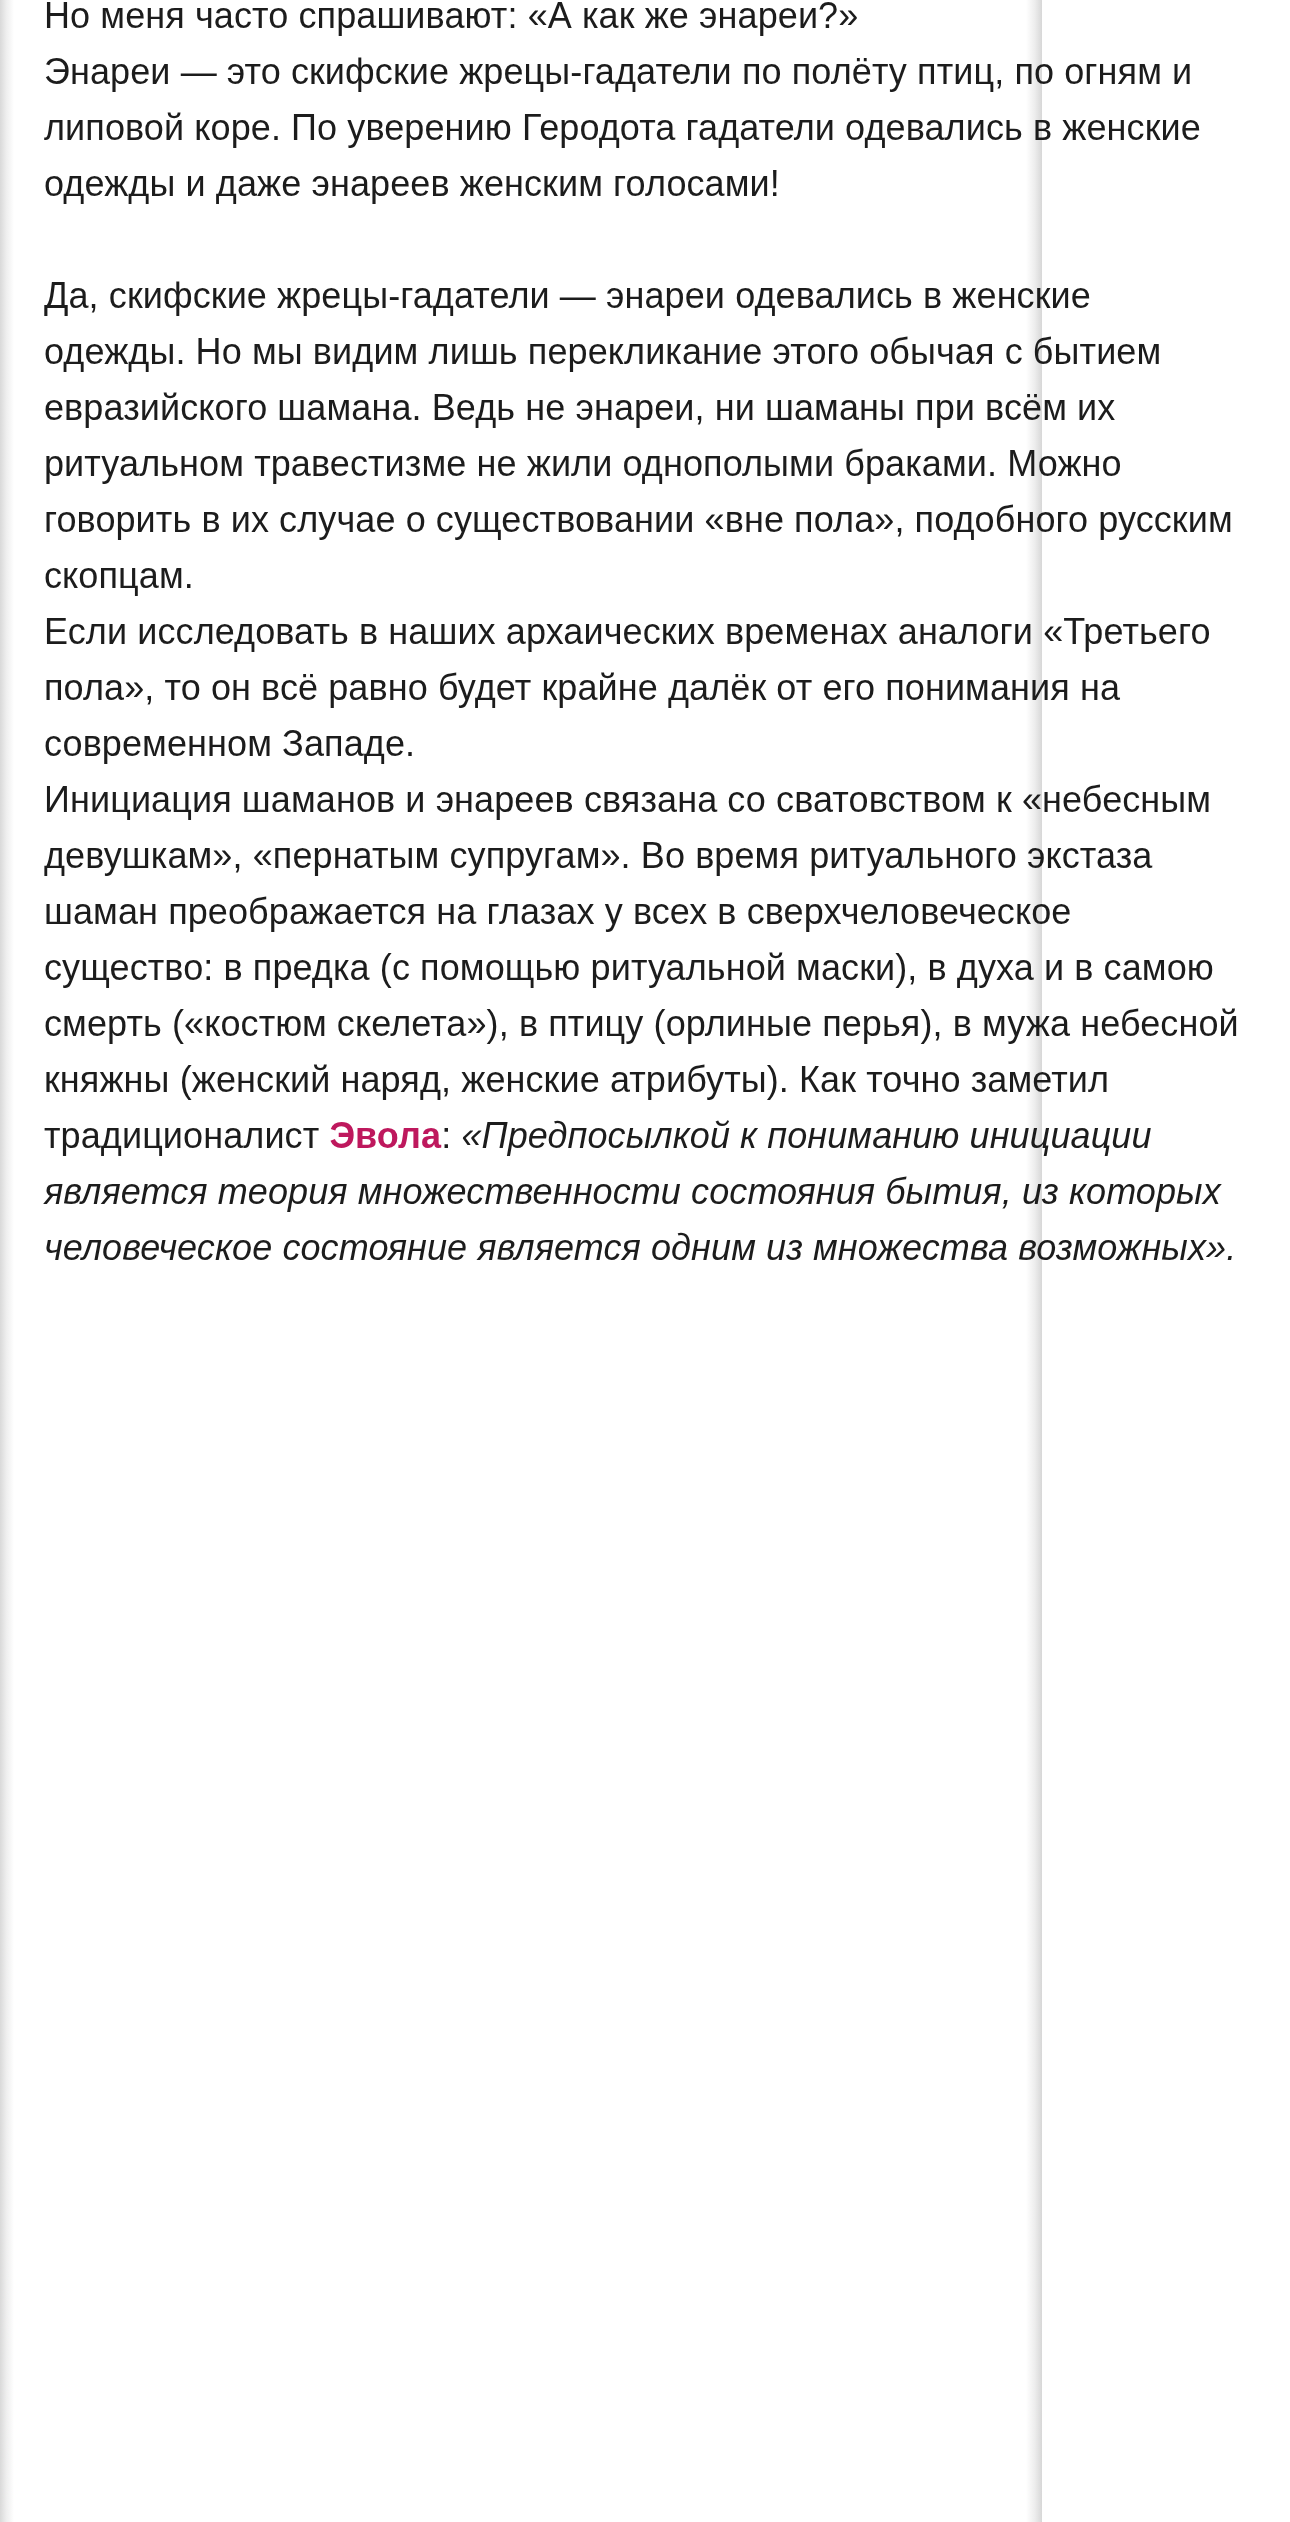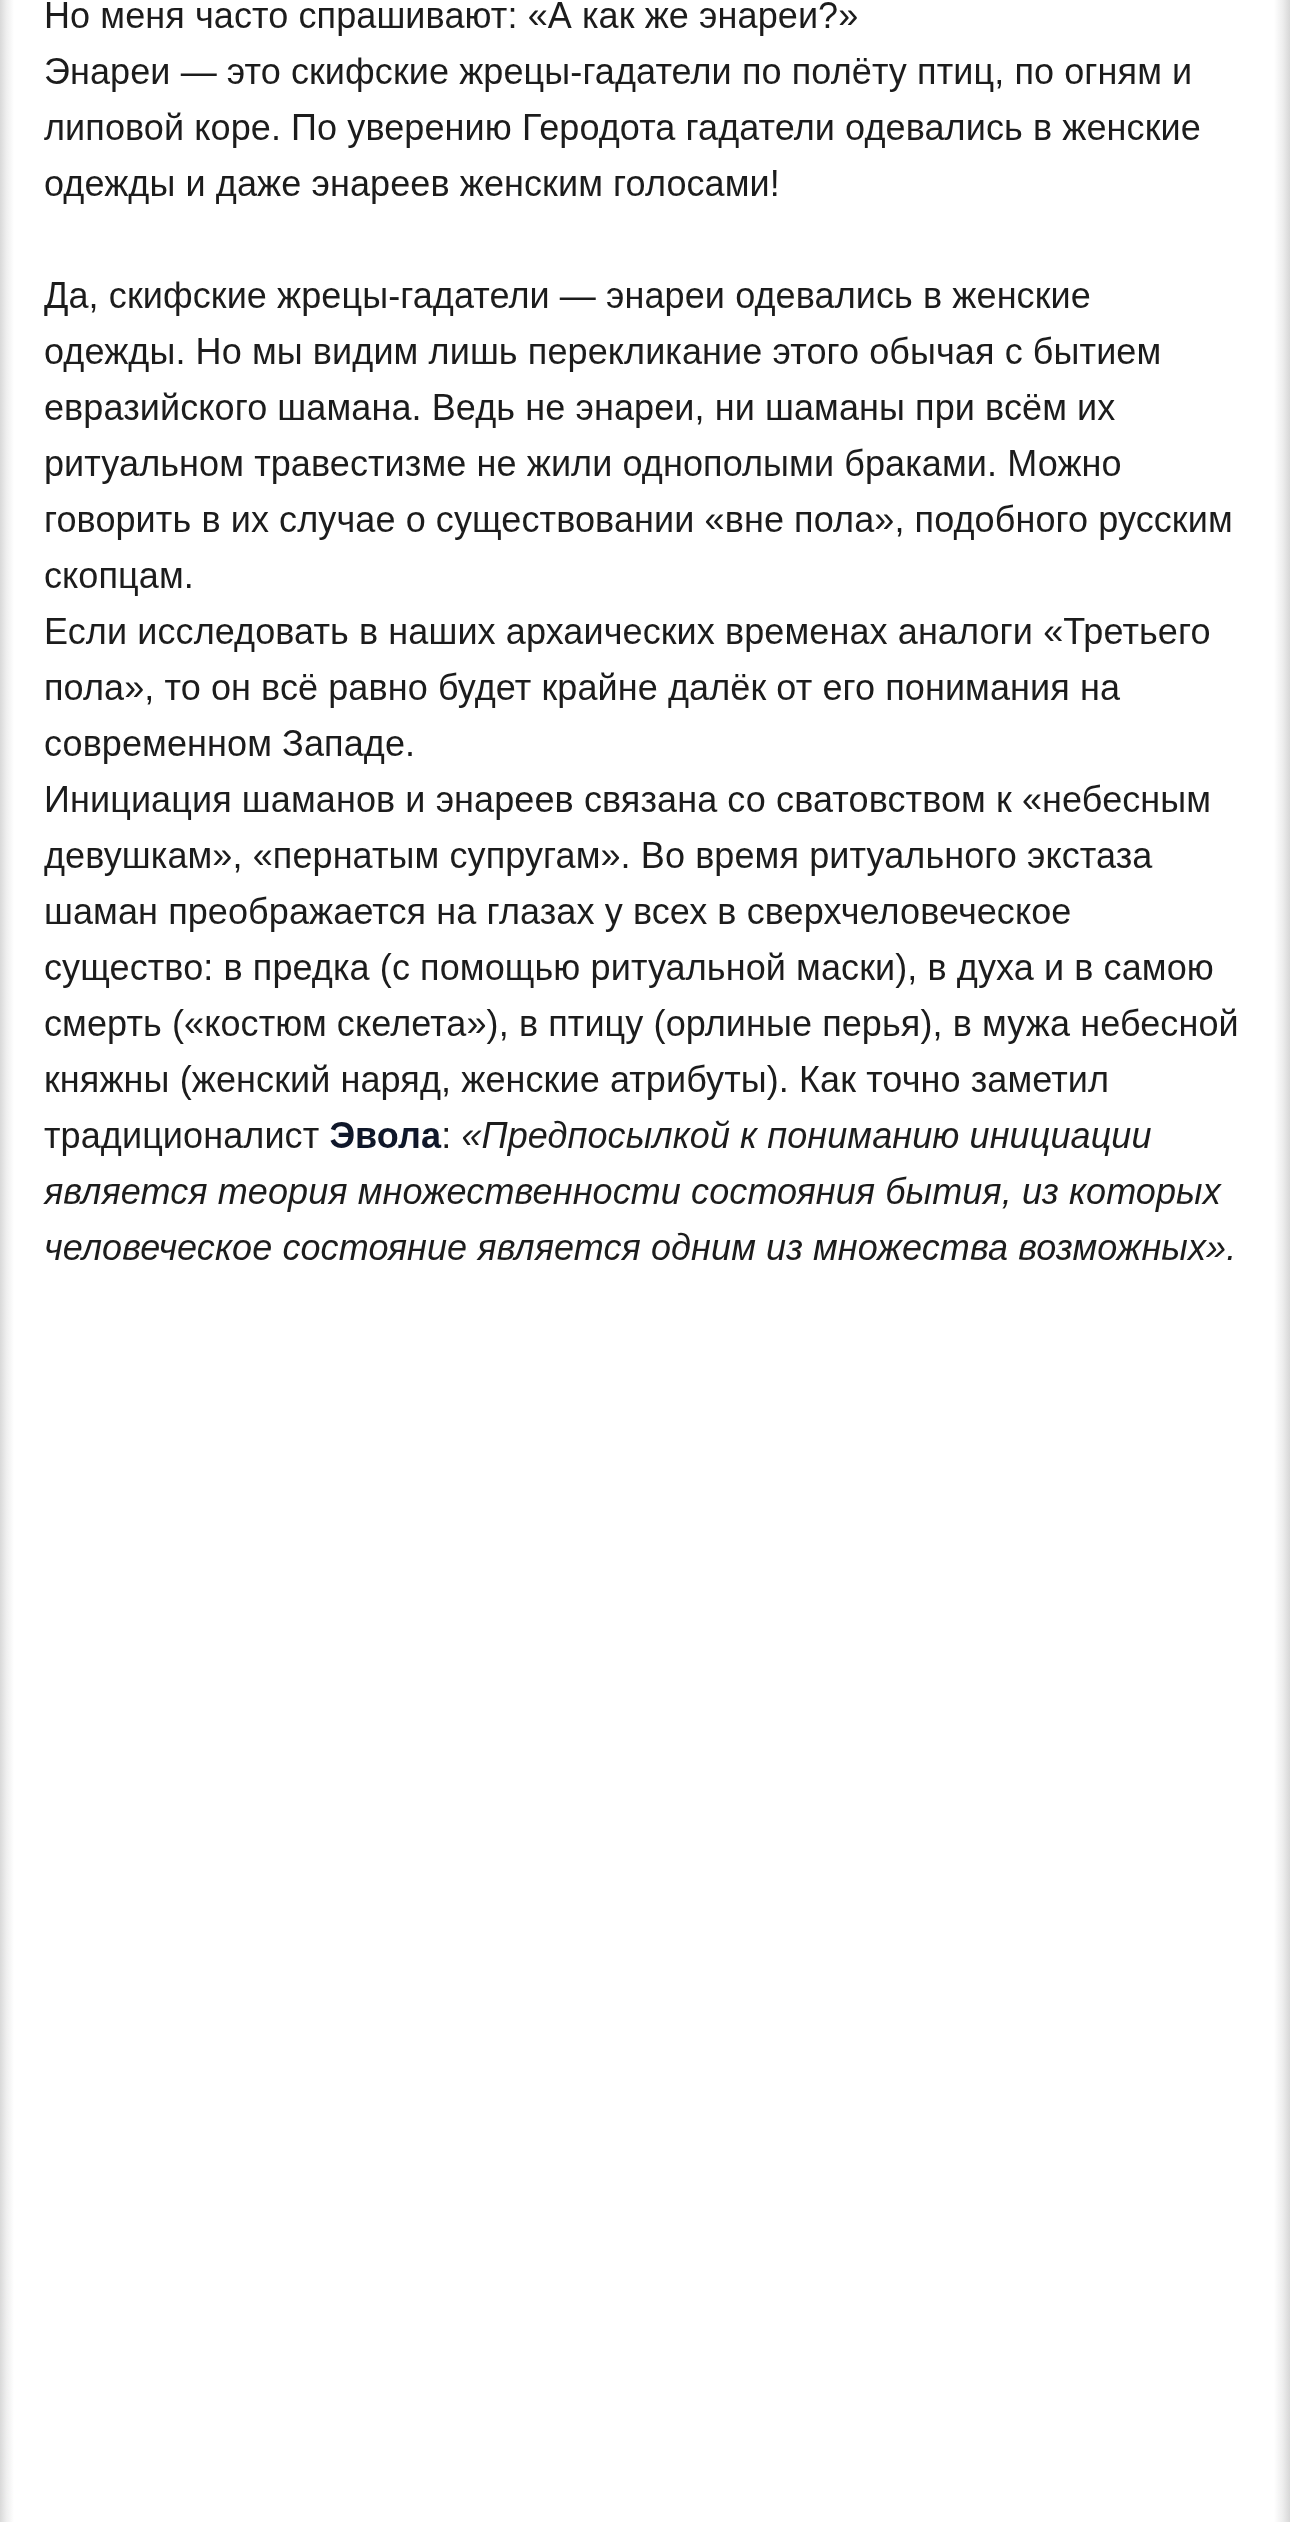--- a/index.html
+++ b/index.html
@@ -10,21 +10,21 @@
   body {
     width: 1290px;
     height: 2522px;
     overflow: hidden;
     font-family: "Liberation Sans", sans-serif;
     color: #1a1a1a;
     position: relative;
   }
   .page {
     position: relative;
-    width: 1290px;
+    width: 1042px;
     height: 2522px;
     background: #ffffff;
     box-sizing: border-box;
     border-radius: 10px;
   }
   
   .edge-left {
     position: absolute;
     top: 0;
     left: 0;
@@ -58,21 +58,21 @@
     font-weight: 400;
   }
   .gap {
     height: 56px;
   }
   .first-line {
     
     margin-top: -12px;
   }
   .accent {
-    color: #0f172a;
+    color: #be185d;
     font-weight: bold;
   }
   .quote-italic {
     font-style: italic;
   }
   .last-clip {
     
   }
 </style>
 </head>

